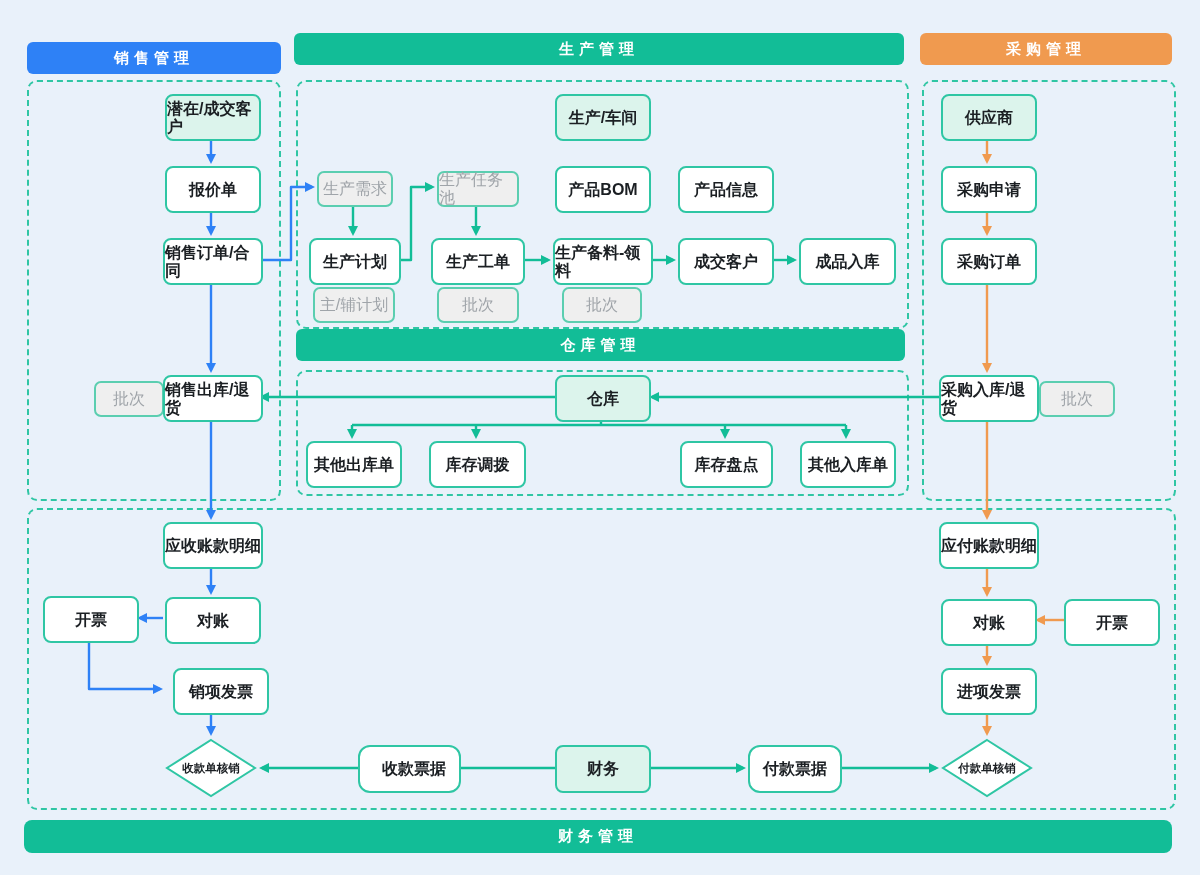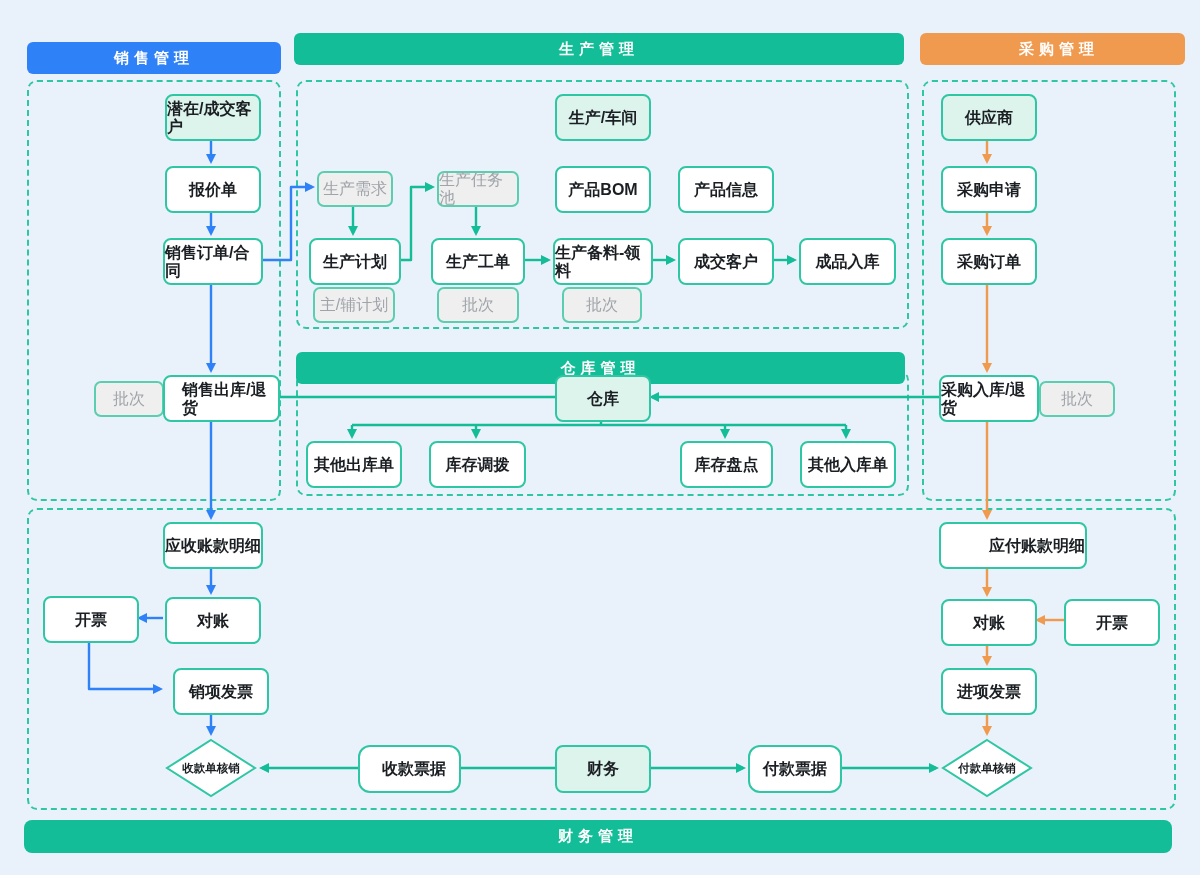--- a/index.html
+++ b/index.html
@@ -41,22 +41,22 @@
 <div id="canvas">
 
   <div class="zone" style="left:27px;top:80px;width:250px;height:417px;"></div>
   <div class="zone" style="left:296px;top:80px;width:609px;height:245px;"></div>
   <div class="zone" style="left:922px;top:80px;width:250px;height:417px;"></div>
   <div class="zone" style="left:296px;top:370px;width:609px;height:122px;"></div>
   <div class="zone" style="left:27px;top:508px;width:1145px;height:298px;"></div>
 
   <div class="banner blue" style="left:27px;top:33px;width:254px;height:32px;margin-top:9px;">销售管理</div>
   <div class="banner green" style="left:294px;top:33px;width:610px;height:32px;">生产管理</div>
-  <div class="banner orange" style="left:920px;top:33px;width:252px;height:32px;padding-left:13px;">采购管理</div>
-  <div class="banner green" style="left:296px;top:329px;width:609px;height:32px;margin-top:23px;">仓库管理</div>
+  <div class="banner orange" style="left:920px;top:33px;width:252px;height:32px;">采购管理</div>
+  <div class="banner green" style="left:296px;top:329px;width:609px;height:32px;">仓库管理</div>
   <div class="banner green" style="left:24px;top:820px;width:1148px;height:33px;border-radius:8px;">财务管理</div>
 
   <svg id="arrows" width="1200" height="875">
     <defs>
       <marker id="ab" markerUnits="userSpaceOnUse" markerWidth="10" markerHeight="10" refX="7" refY="5" orient="auto">
         <path class="mk-blue" d="M0,0 L10,5 L0,10 Z"></path>
       </marker>
       <marker id="ag" markerUnits="userSpaceOnUse" markerWidth="10" markerHeight="10" refX="7" refY="5" orient="auto">
         <path class="mk-green" d="M0,0 L10,5 L0,10 Z"></path>
       </marker>
@@ -110,21 +110,21 @@
       <path class="flow orange" marker-end="url(#ao)" d="M1064 620 L1038 620"></path>
       <path class="flow orange" marker-end="url(#ao)" d="M987 642 L987 663"></path>
       <path class="flow orange" marker-end="url(#ao)" d="M987 711 L987 733"></path>
     </g>
   </svg>
 
   <div class="node entity" style="left:165px;top:94px;width:92px;height:43px;">潜在/成交客户</div>
   <div class="node" style="left:165px;top:166px;width:92px;height:43px;">报价单</div>
   <div class="node" style="left:163px;top:238px;width:96px;height:43px;">销售订单/合同</div>
   <div class="node ghost" style="left:94px;top:381px;width:66px;height:32px;">批次</div>
-  <div class="node" style="left:163px;top:375px;width:96px;height:43px;padding-left:17px;">销售出库/退货</div>
+  <div class="node" style="left:163px;top:375px;width:96px;height:43px;">销售出库/退货</div>
   <div class="node" style="left:163px;top:522px;width:96px;height:43px;">应收账款明细</div>
   <div class="node" style="left:165px;top:597px;width:92px;height:43px;">对账</div>
   <div class="node" style="left:43px;top:596px;width:92px;height:43px;">开票</div>
   <div class="node" style="left:173px;top:668px;width:92px;height:43px;">销项发票</div>
   <div class="diamond" style="left:165px;top:738px;width:92px;height:60px;">
     <svg width="92" height="60">
         <polygon class="dshape" points="46,2 90,30 46,58 2,30"></polygon>
       </svg>
     <div class="dlabel">收款单核销</div>
   </div>
@@ -147,21 +147,21 @@
   <div class="node" style="left:306px;top:441px;width:92px;height:43px;">其他出库单</div>
   <div class="node" style="left:429px;top:441px;width:93px;height:43px;">库存调拨</div>
   <div class="node" style="left:680px;top:441px;width:89px;height:43px;">库存盘点</div>
   <div class="node" style="left:800px;top:441px;width:92px;height:43px;">其他入库单</div>
 
   <div class="node entity" style="left:941px;top:94px;width:92px;height:43px;">供应商</div>
   <div class="node" style="left:941px;top:166px;width:92px;height:43px;">采购申请</div>
   <div class="node" style="left:941px;top:238px;width:92px;height:43px;">采购订单</div>
   <div class="node" style="left:939px;top:375px;width:96px;height:43px;">采购入库/退货</div>
   <div class="node ghost" style="left:1039px;top:381px;width:72px;height:32px;">批次</div>
-  <div class="node" style="left:939px;top:522px;width:96px;height:43px;padding-left:48px;">应付账款明细</div>
+  <div class="node" style="left:939px;top:522px;width:96px;height:43px;">应付账款明细</div>
   <div class="node" style="left:941px;top:599px;width:92px;height:43px;">对账</div>
   <div class="node" style="left:1064px;top:599px;width:92px;height:43px;">开票</div>
   <div class="node" style="left:941px;top:668px;width:92px;height:43px;">进项发票</div>
   <div class="diamond" style="left:941px;top:738px;width:92px;height:60px;">
     <svg width="92" height="60">
         <polygon class="dshape" points="46,2 90,30 46,58 2,30"></polygon>
       </svg>
     <div class="dlabel">付款单核销</div>
   </div>
 

